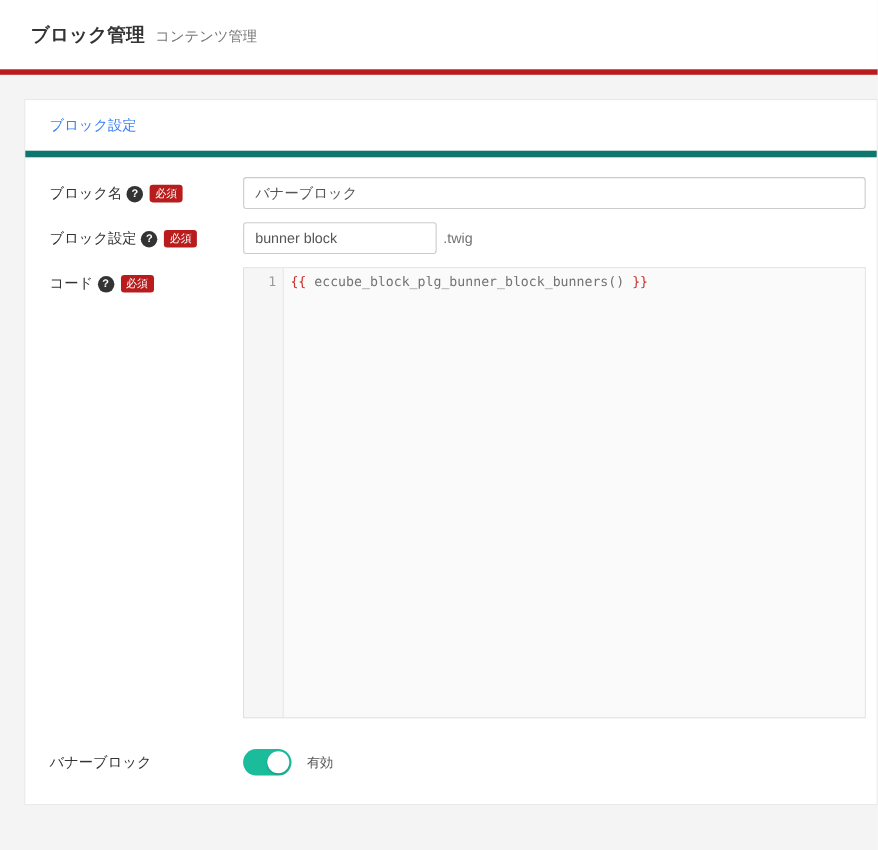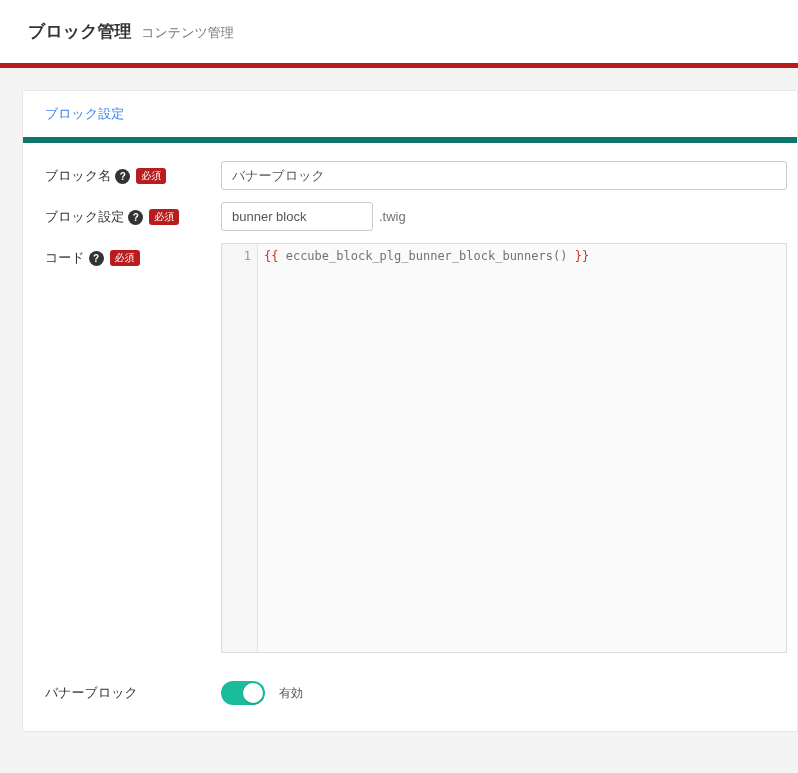--- a/index.html
+++ b/index.html
@@ -83,21 +83,21 @@
 .form-value { flex: 1; }
 .text-input {
   border: 1px solid #ccc;
   border-radius: 3px;
   padding: 6px 10px;
   font-size: 13px;
   color: #555;
   background: #fff;
 }
 .text-input.wide { width: 100%; }
-.text-input.narrow { width: 152px; }
+.text-input.narrow { width: 176px; }
 .file-row { display: flex; align-items: center; gap: 6px; }
 .ext { font-size: 13px; color: #737373; }
 .code-editor {
   border: 1px solid #ddd;
   background: #fff;
   height: 410px;
   display: flex;
   font-family: Consolas, Monaco, monospace;
   font-size: 12px;
   line-height: 18px;

